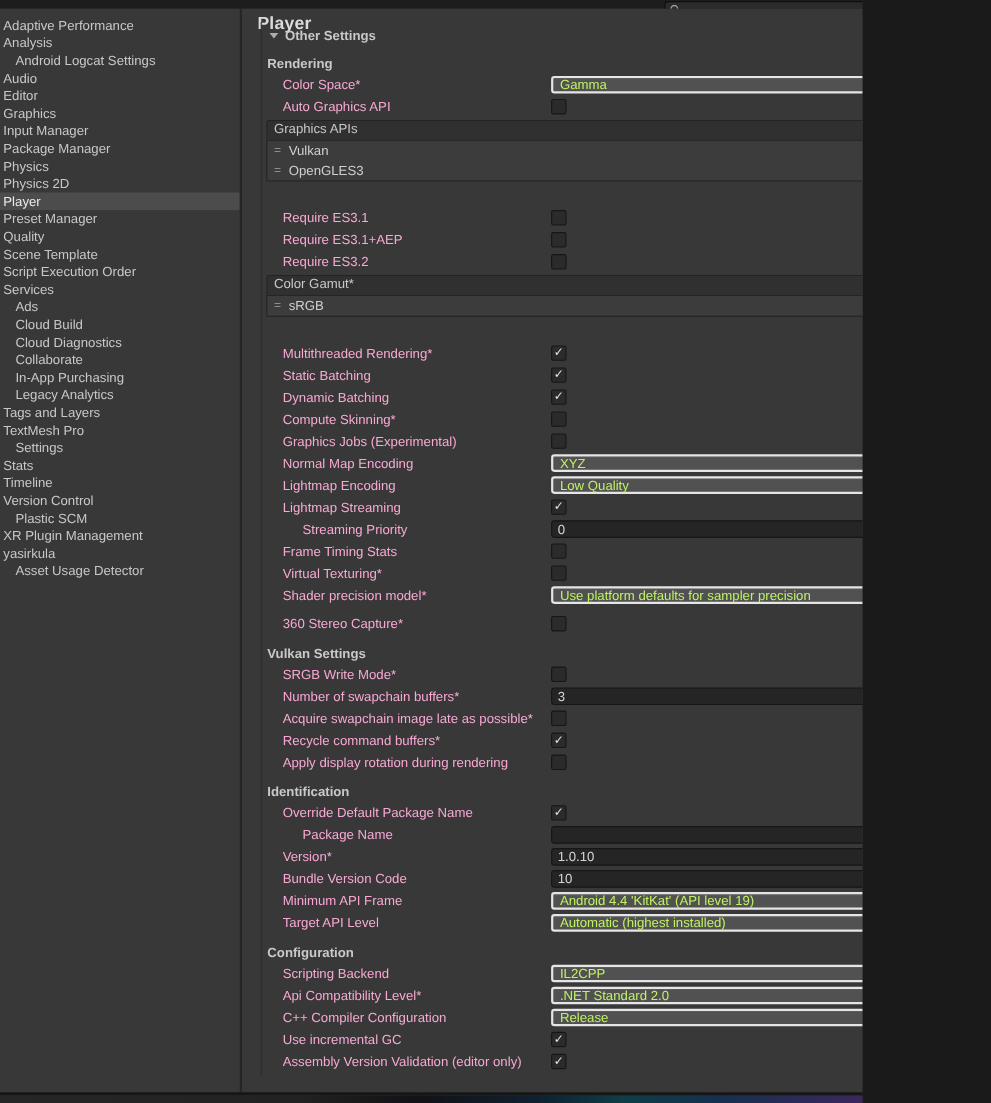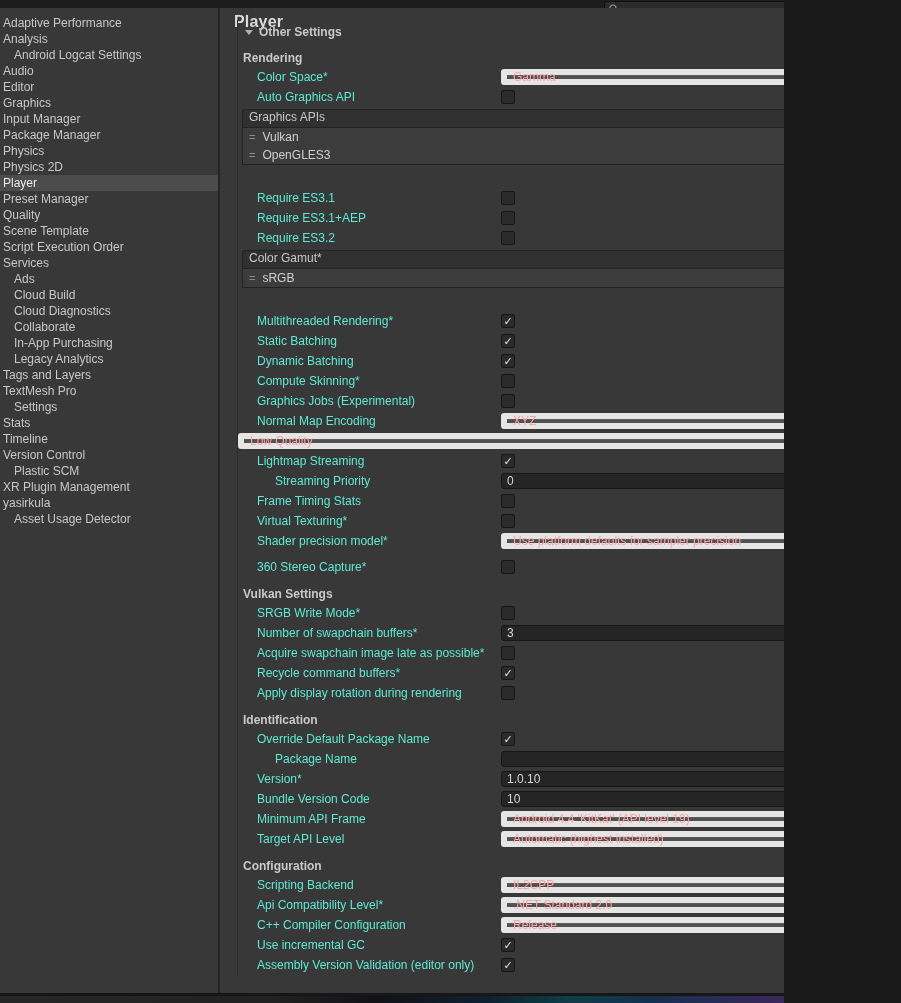--- a/index.html
+++ b/index.html
@@ -25,28 +25,28 @@
   .hdr-title{font-size:16px;font-weight:bold;color:#dcdcdc;flex:1;letter-spacing:.2px;}
   .hdr-icons{display:flex;align-items:center;gap:7px;}
   .help-ic{width:12px;height:12px;border-radius:50%;background:#a6a6a6;color:#2e2e2e;font-size:9px;font-weight:bold;
        display:flex;align-items:center;justify-content:center;}
   .gear-ic{color:#b4b4b4;font-size:14px;line-height:12px;}
 
   .content{position:absolute;left:17px;top:12px;width:647px;height:957px;overflow:hidden;
        border-left:1px solid #2c2c2c;padding-top:2px;}
 
   .row{height:20px;display:flex;align-items:center;}
-  .lbl{flex:0 0 263px;padding-left:19px;white-space:nowrap;color:#5eead4;overflow:visible;}
+  .lbl{flex:0 0 263px;padding-left:19px;white-space:nowrap;color:#f9a8d4;overflow:visible;}
   .row.ind1 .lbl{padding-left:37px;}
   .row.sect{height:18px;margin-top:8px;font-weight:bold;color:#c9c9c9;padding-left:5px;text-align:right;}
   .row.fold{height:18px;margin-top:1px;font-weight:bold;color:#c9c9c9;padding-left:7px;gap:6px;}
   .tri-down{width:0;height:0;border-left:4px solid transparent;border-right:4px solid transparent;border-top:5px solid #aeaeae;}
 
-  .dd{flex:1;height:16px;background:#515151;border:6px solid #e5e5e5;border-radius:3px;margin-right:3px;
-      display:flex;align-items:center;padding:0 6px;color:#fca5a5;position:relative;
+  .dd{flex:1;height:16px;background:#515151;border:2px solid #e5e5e5;border-radius:3px;margin-right:3px;
+      display:flex;align-items:center;padding:0 6px;color:#bef264;position:relative;
       box-shadow:inset 0 1px 0 rgba(255,255,255,0.06);white-space:nowrap;}
   .dd-arrow{position:absolute;right:6px;top:6px;width:0;height:0;
       border-left:4px solid transparent;border-right:4px solid transparent;border-top:4px solid #bcbcbc;}
   .tf{flex:1;height:16px;background:#252525;border:1px solid #161616;border-radius:3px;margin-right:3px;
       display:flex;align-items:center;padding:0 5px;color:#d6d6d6;}
   .cb{width:14px;height:14px;background:#2b2b2b;border:1px solid #161616;border-radius:2px;
       display:flex;align-items:center;justify-content:center;color:#e4e4e4;font-size:11px;line-height:1;}
 
   .listbox{margin:2px 1px 6px 4px;}
   .lb-head{height:18px;background:#303030;border:1px solid #232323;border-bottom:none;border-radius:3px 3px 0 0;
@@ -226,20 +226,21 @@
           <div class="cb"></div>
         </div>
         <div class="row">
           <span class="lbl">Normal Map Encoding</span>
           <div class="dd">
             <span>XYZ</span>
             <span class="dd-arrow"></span>
           </div>
         </div>
         <div class="row">
+          <span class="lbl">Lightmap Encoding</span>
           <div class="dd">
             <span>Low Quality</span>
             <span class="dd-arrow"></span>
           </div>
         </div>
         <div class="row">
           <span class="lbl">Lightmap Streaming</span>
           <div class="cb">✓</div>
         </div>
         <div class="row ind1">

